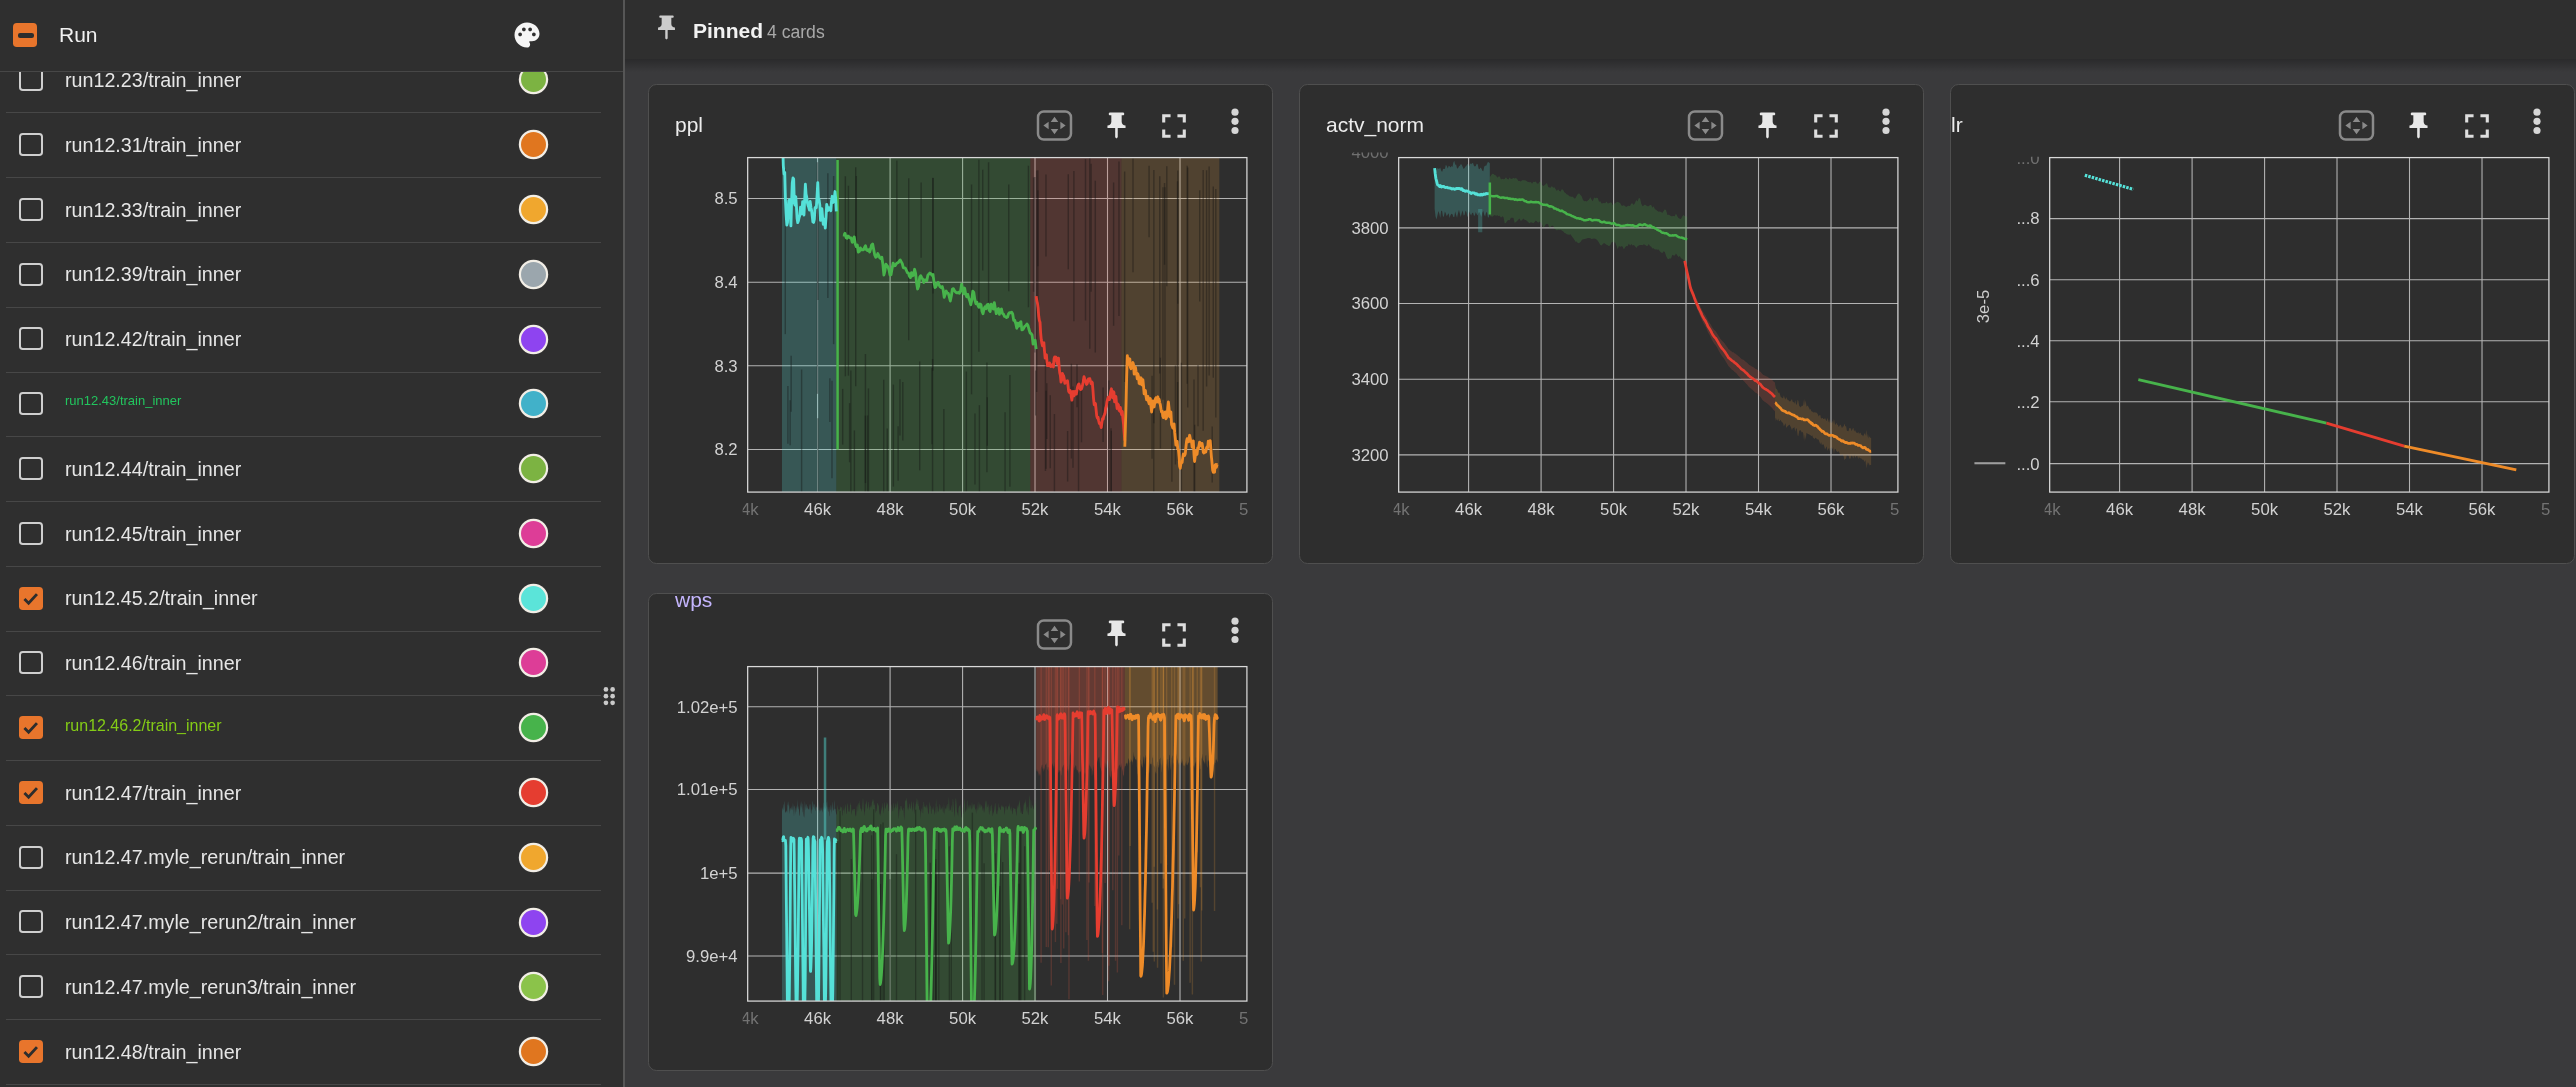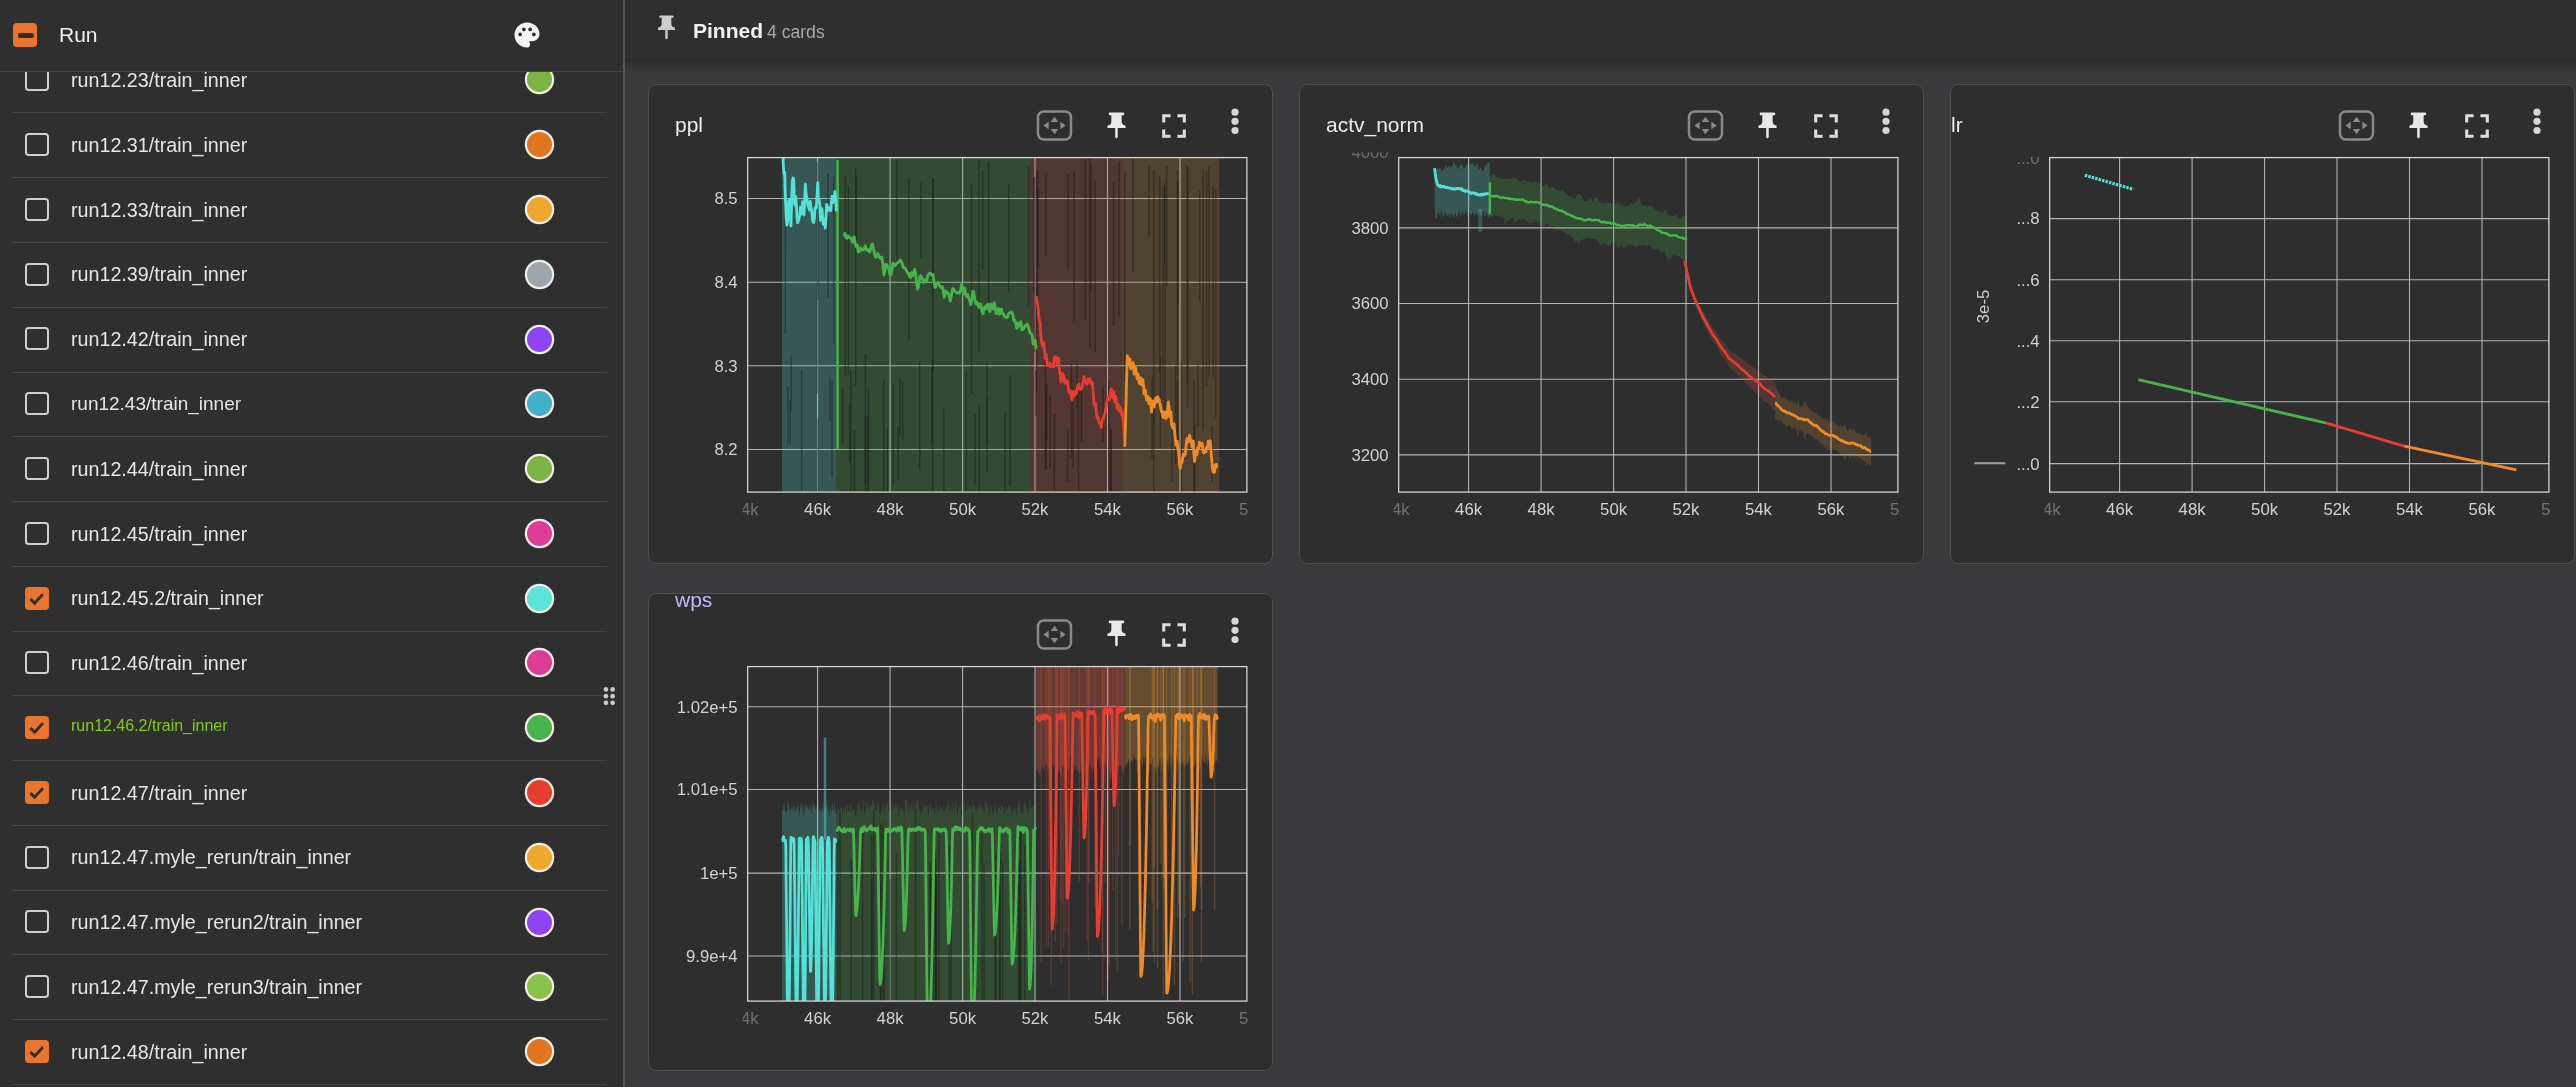--- a/index.html
+++ b/index.html
@@ -540,21 +540,21 @@
         <clipPath id="clip_wps_xr">
           <rect x="704" y="488" width="14" height="40"></rect>
         </clipPath>
       </defs>
     </svg>
   </div>
 
 <div style="position:absolute;left:0;top:0;width:624px;height:1087px;background:#2f2f2f"></div>
 <div style="position:absolute;left:623px;top:0;width:1.7px;height:1087px;background:#565656"></div>
 <div style="position:absolute;left:0;top:71px;width:624px;height:1016px;overflow:hidden">
-  <div style="position:absolute;left:12px;top:-71px;width:624px;height:1087px">
+  <div style="position:absolute;left:6px;top:-71px;width:624px;height:1087px">
   <div style="position:absolute;left:0;top:112px;width:595px;height:0.8px;background:#474747"></div>
       <div style="position:absolute;left:13.4px;top:68px;width:23.4px;height:23.4px;box-sizing:border-box;border:2.2px solid #cfcfcf;border-radius:3.8px"></div>
       <div style="position:absolute;left:59px;top:69px;font-size:19.7px;color:#e6e6e6;white-space:nowrap">run12.23/train_inner</div>
       <div style="position:absolute;left:515px;top:67px;width:25px;height:25px;border-radius:50%;background:#7cb342;box-shadow:0 0 0 2.2px #f2eee6"></div>
       <div style="position:absolute;left:0;top:177px;width:595px;height:0.8px;background:#474747"></div>
       <div style="position:absolute;left:13.4px;top:133px;width:23.4px;height:23.4px;box-sizing:border-box;border:2.2px solid #cfcfcf;border-radius:3.8px"></div>
       <div style="position:absolute;left:59px;top:134px;font-size:19.7px;color:#e6e6e6;white-space:nowrap">run12.31/train_inner</div>
       <div style="position:absolute;left:515px;top:132px;width:25px;height:25px;border-radius:50%;background:#e0761f;box-shadow:0 0 0 2.2px #f2eee6"></div>
       <div style="position:absolute;left:0;top:242px;width:595px;height:0.8px;background:#474747"></div>
       <div style="position:absolute;left:13.4px;top:198px;width:23.4px;height:23.4px;box-sizing:border-box;border:2.2px solid #cfcfcf;border-radius:3.8px"></div>
@@ -563,21 +563,21 @@
       <div style="position:absolute;left:0;top:307px;width:595px;height:0.8px;background:#474747"></div>
       <div style="position:absolute;left:13.4px;top:263px;width:23.4px;height:23.4px;box-sizing:border-box;border:2.2px solid #cfcfcf;border-radius:3.8px"></div>
       <div style="position:absolute;left:59px;top:263px;font-size:19.7px;color:#e6e6e6;white-space:nowrap">run12.39/train_inner</div>
       <div style="position:absolute;left:515px;top:262px;width:25px;height:25px;border-radius:50%;background:#9ba6ad;box-shadow:0 0 0 2.2px #f2eee6"></div>
       <div style="position:absolute;left:0;top:372px;width:595px;height:0.8px;background:#474747"></div>
       <div style="position:absolute;left:13.4px;top:327px;width:23.4px;height:23.4px;box-sizing:border-box;border:2.2px solid #cfcfcf;border-radius:3.8px"></div>
       <div style="position:absolute;left:59px;top:328px;font-size:19.7px;color:#e6e6e6;white-space:nowrap">run12.42/train_inner</div>
       <div style="position:absolute;left:515px;top:327px;width:25px;height:25px;border-radius:50%;background:#8e44f0;box-shadow:0 0 0 2.2px #f2eee6"></div>
       <div style="position:absolute;left:0;top:436px;width:595px;height:0.8px;background:#474747"></div>
       <div style="position:absolute;left:13.4px;top:392px;width:23.4px;height:23.4px;box-sizing:border-box;border:2.2px solid #cfcfcf;border-radius:3.8px"></div>
-      <div style="position:absolute;left:59px;top:393px;font-size:19px;color:#e5e5e5;white-space:nowrap">run12.43/train_inner</div>
+      <div style="position:absolute;left:59px;top:393px;font-size:13px;color:#22c55e;white-space:nowrap">run12.43/train_inner</div>
       <div style="position:absolute;left:515px;top:391px;width:25px;height:25px;border-radius:50%;background:#41b1c9;box-shadow:0 0 0 2.2px #f2eee6"></div>
       <div style="position:absolute;left:0;top:501px;width:595px;height:0.8px;background:#474747"></div>
       <div style="position:absolute;left:13.4px;top:457px;width:23.4px;height:23.4px;box-sizing:border-box;border:2.2px solid #cfcfcf;border-radius:3.8px"></div>
       <div style="position:absolute;left:59px;top:458px;font-size:19.7px;color:#e6e6e6;white-space:nowrap">run12.44/train_inner</div>
       <div style="position:absolute;left:515px;top:456px;width:25px;height:25px;border-radius:50%;background:#7cb342;box-shadow:0 0 0 2.2px #f2eee6"></div>
       <div style="position:absolute;left:0;top:566px;width:595px;height:0.8px;background:#474747"></div>
       <div style="position:absolute;left:13.4px;top:522px;width:23.4px;height:23.4px;box-sizing:border-box;border:2.2px solid #cfcfcf;border-radius:3.8px"></div>
       <div style="position:absolute;left:59px;top:523px;font-size:19.7px;color:#e6e6e6;white-space:nowrap">run12.45/train_inner</div>
       <div style="position:absolute;left:515px;top:521px;width:25px;height:25px;border-radius:50%;background:#dd3d97;box-shadow:0 0 0 2.2px #f2eee6"></div>
       <div style="position:absolute;left:0;top:631px;width:595px;height:0.8px;background:#474747"></div>

